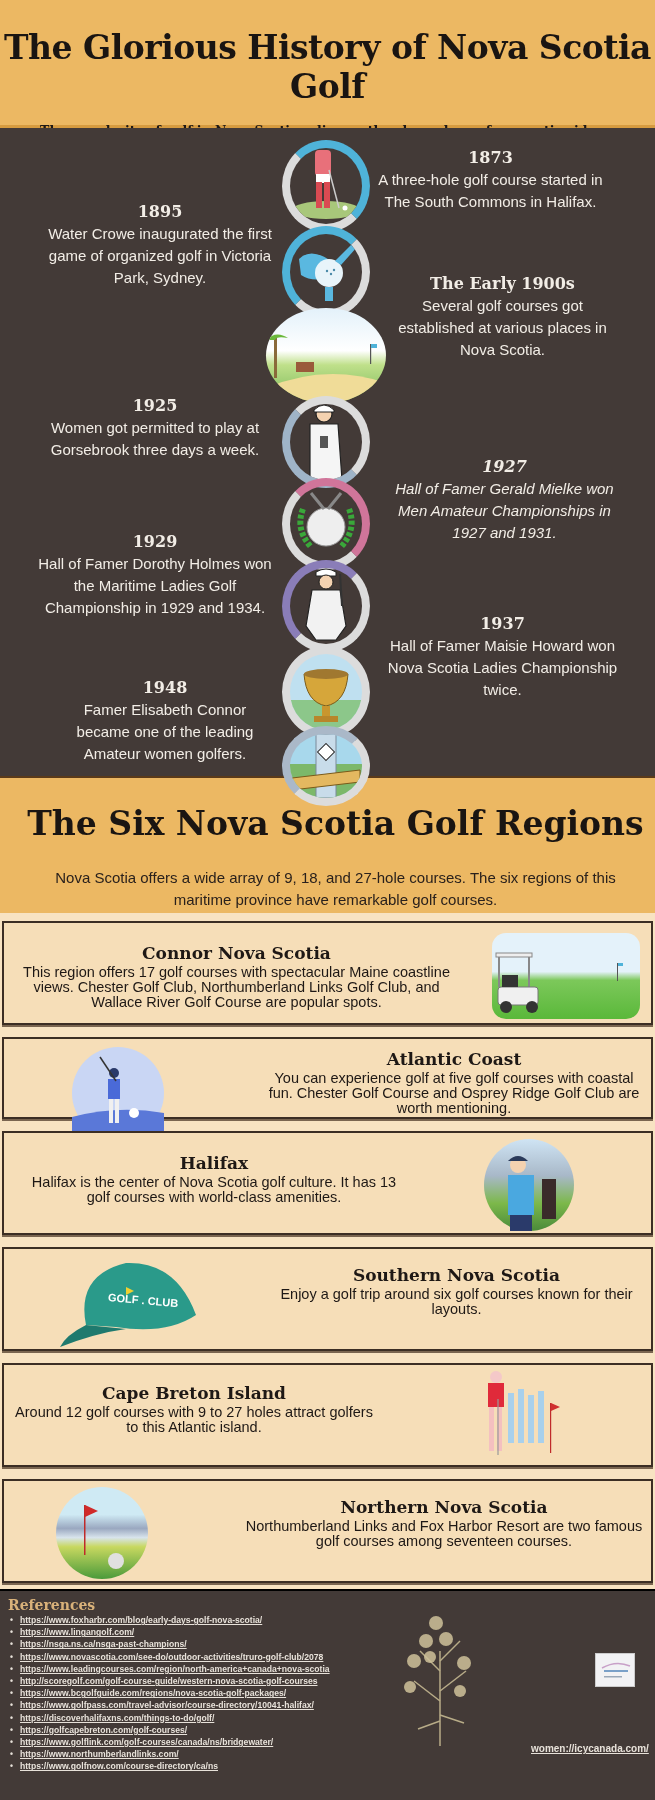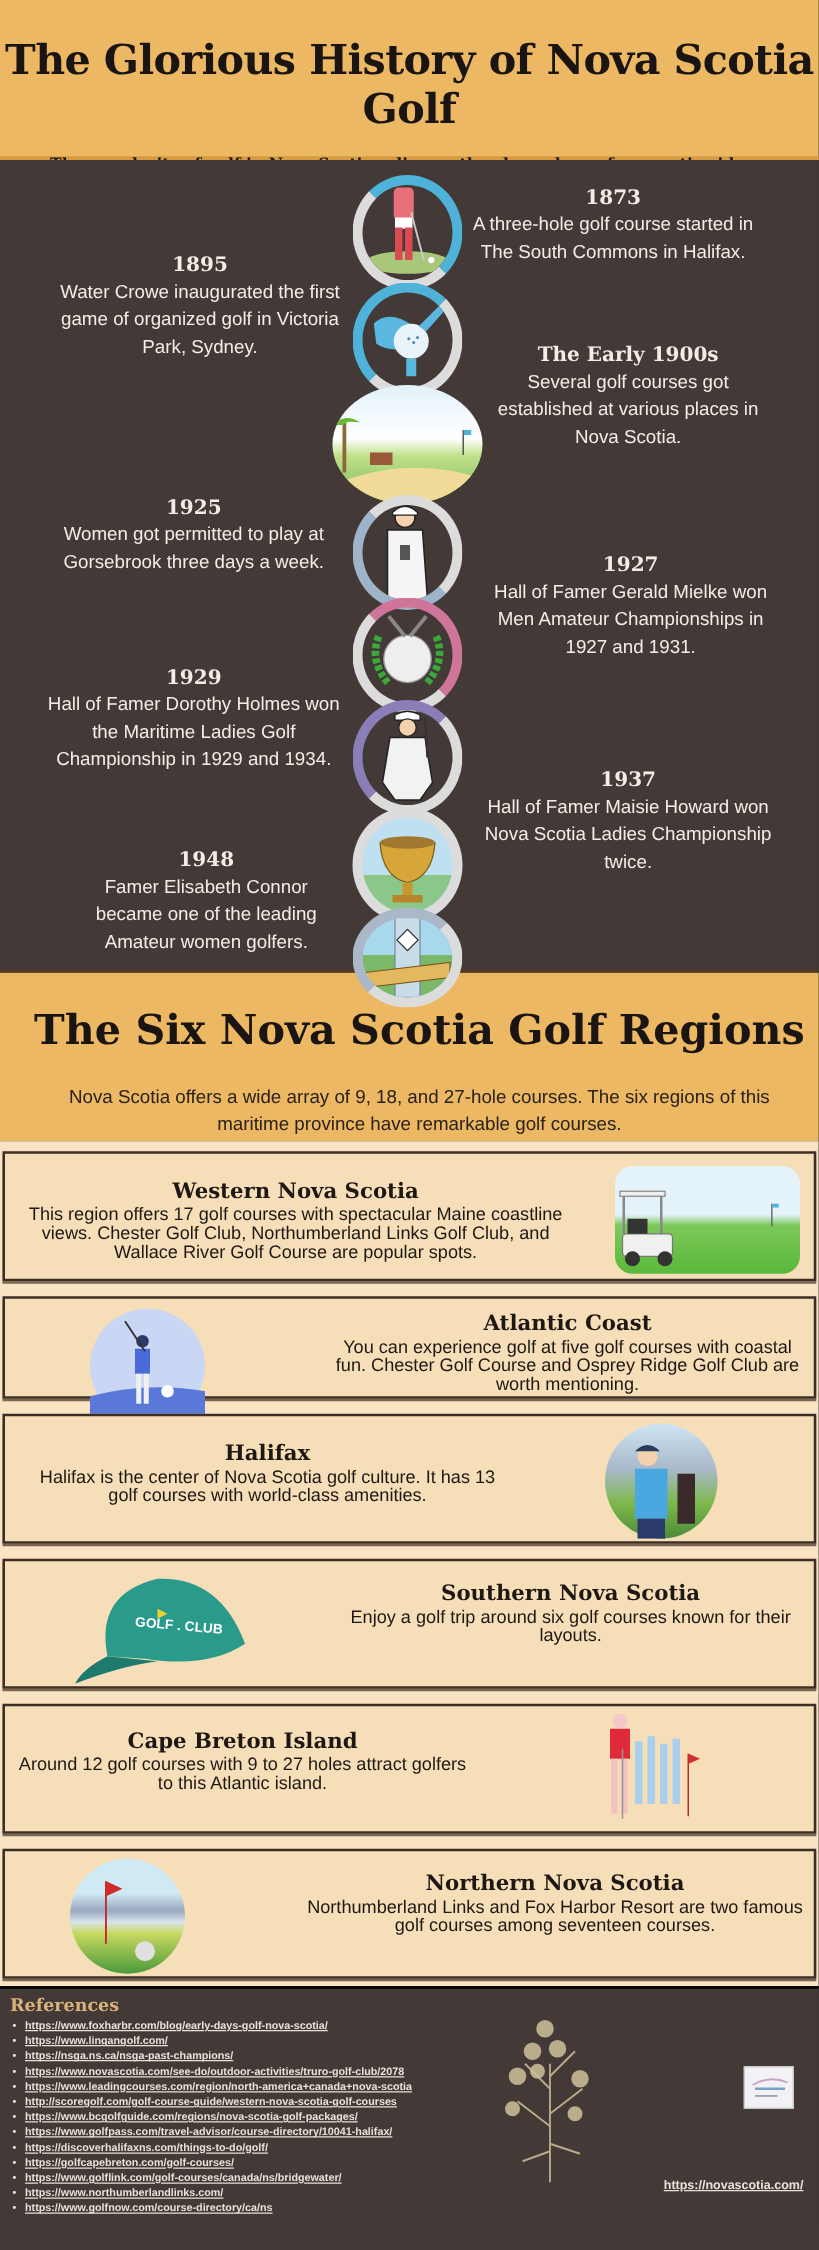--- a/index.html
+++ b/index.html
@@ -132,21 +132,21 @@
     <span class="tl-desc">Water Crowe inaugurated the first game of organized golf in Victoria Park, Sydney.</span>
   </div>
   <div class="tl-item tl-right" style="left:385px; top:146px; width:235px;">
     <span class="tl-year">The Early 1900s</span>
     <span class="tl-desc">Several golf courses got established at various places in Nova Scotia.</span>
   </div>
   <div class="tl-item tl-left" style="left:30px; top:268px; width:250px;">
     <span class="tl-year">1925</span>
     <span class="tl-desc">Women got permitted to play at Gorsebrook three days a week.</span>
   </div>
-  <div class="tl-item tl-right" style="left:382px; top:314px; width:245px;">
+  <div class="tl-item tl-right" style="left:382px; top:329px; width:245px;font-style:italic;">
     <span class="tl-year">1927</span>
     <span class="tl-desc">Hall of Famer Gerald Mielke won Men Amateur Championships in 1927 and 1931.</span>
   </div>
   <div class="tl-item tl-left" style="left:30px; top:404px; width:250px;">
     <span class="tl-year">1929</span>
     <span class="tl-desc">Hall of Famer Dorothy Holmes won the Maritime Ladies Golf Championship in 1929 and 1934.</span>
   </div>
   <div class="tl-item tl-right" style="left:385px; top:486px; width:235px;">
     <span class="tl-year">1937</span>
     <span class="tl-desc">Hall of Famer Maisie Howard won Nova Scotia Ladies Championship twice.</span>
@@ -159,21 +159,21 @@
 
 <div class="regions-header">
   <div class="regions-title">The Six Nova Scotia Golf Regions</div>
   <div class="regions-intro">Nova Scotia offers a wide array of 9, 18, and 27-hole courses. The six regions of this maritime province have remarkable golf courses.</div>
 </div>
 
 <div class="regions">
 
   <div class="card" style="height:104px;">
     <div class="card-text" style="left:10px; top:20px; width:445px;">
-      <span class="card-title">Western Nova Scotia</span>
+      <span class="card-title">Connor Nova Scotia</span>
       <span class="card-desc">This region offers 17 golf courses with spectacular Maine coastline views. Chester Golf Club, Northumberland Links Golf Club, and  Wallace River Golf Course are popular spots.</span>
     </div>
     <div class="card-img" style="left:488px; top:10px; width:148px; height:86px; border-radius:14px; background:linear-gradient(#e4f2fa 0%, #e4f2fa 45%, #7cc85a 55%, #5ab83a 100%);">
       <svg width="148" height="86" viewBox="0 0 148 86">
         <rect x="4" y="20" width="36" height="4" fill="#eee" stroke="#888"></rect>
         <rect x="6" y="24" width="2" height="30" fill="#888"></rect>
         <rect x="36" y="24" width="2" height="30" fill="#888"></rect>
         <rect x="6" y="54" width="40" height="18" rx="3" fill="#f0f0f0" stroke="#777"></rect>
         <rect x="10" y="42" width="16" height="12" fill="#333"></rect>
         <circle cx="14" cy="74" r="6" fill="#333"></circle>
@@ -314,14 +314,14 @@
     </svg>
   </div>
 
   <div style="position:absolute; left:595px; top:62px; width:40px; height:34px; background:#f2f2f4; border:1px solid #ccc;">
     <svg width="40" height="34" viewBox="0 0 40 34">
       <path d="M6 14 Q20 6 34 12" stroke="#c8a0c8" stroke-width="1.5" fill="none"></path>
       <rect x="8" y="16" width="24" height="2" fill="#7aa0c8"></rect>
       <rect x="8" y="22" width="18" height="1.5" fill="#9aa8b8"></rect>
     </svg>
   </div>
-  <span class="site-link" style="left:531px; top:152px;">https://novascotia.com/</span>
+  <span class="site-link" style="left:531px; top:152px;">women://icycanada.com/</span>
 </div>
 
 </body></html>

